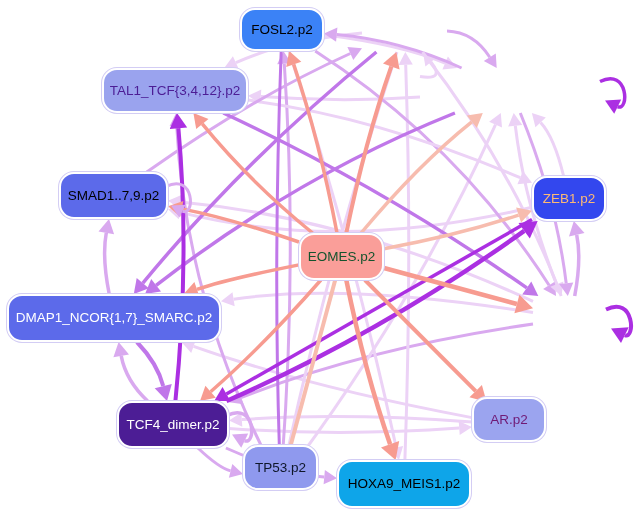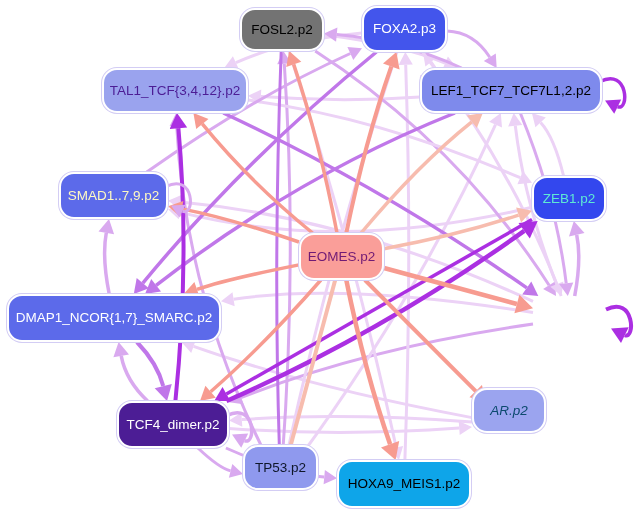--- a/index.html
+++ b/index.html
@@ -126,25 +126,23 @@
       <path d="M 600 81.5 C 629 67.55 629 112.1 617.7 106.6" fill="none" stroke="#ab2fe2" stroke-width="3.5"></path>
       <polygon points="605.0,100.5 621.2,99.5 614.2,113.8" fill="#ab2fe2"></polygon>
       <path d="M 606 309.5 C 635 295.55 635 340.1 624.9 335.2" fill="none" stroke="#ab2fe2" stroke-width="4"></path>
       <polygon points="611.0,328.5 628.7,327.3 621.0,343.1" fill="#ab2fe2"></polygon>
       <path d="M 227 415.5 C 256 401.55 256 446.1 244.7 440.6" fill="none" stroke="#d9a9ef" stroke-width="3.5"></path>
       <polygon points="232.0,434.5 248.2,433.5 241.2,447.8" fill="#d9a9ef"></polygon>
       <path d="M 166 186.5 C 195 172.55 195 217.1 182.5 211.1" fill="none" stroke="#d9a9ef" stroke-width="3"></path>
       <polygon points="171.0,205.5 185.6,204.7 179.4,217.5" fill="#d9a9ef"></polygon>
     </svg>
 
-<div class="node" style="left: 240px; top: 8px; width: 84px; height: 43px; background: #737373; color: rgb(0, 0, 0);">FOSL2.p2</div>
-    <div class="node" style="left: 362px; top: 6px; width: 85px; height: 46px; background: rgb(67, 85, 236); color: rgb(255, 255, 255);">FOXA2.p3</div>
+<div class="node" style="left: 240px; top: 8px; width: 84px; height: 43px; background: #3b82f6; color: rgb(0, 0, 0);">FOSL2.p2</div>
     <div class="node" style="left: 102px; top: 68px; width: 146px; height: 45px; background: rgb(154, 163, 238); color: #4c1d95;">TAL1_TCF{3,4,12}.p2</div>
-    <div class="node" style="left: 420px; top: 68px; width: 182px; height: 45px; background: rgb(126, 138, 236); color: rgb(0, 0, 0);">LEF1_TCF7_TCF7L1,2.p2</div>
-    <div class="node" style="left: 59px; top: 172px; width: 109px; height: 47px; background: rgb(92, 106, 234); color: #fef9c3;">SMAD1..7,9.p2</div>
-    <div class="node" style="left: 532px; top: 176px; width: 74px; height: 45px; background: rgb(51, 71, 238); color: #5eead4;">ZEB1.p2</div>
-    <div class="node" style="left: 299px; top: 233px; width: 85px; height: 47px; background: rgb(250, 158, 153); color: #701a75;">EOMES.p2</div>
+    <div class="node" style="left: 59px; top: 172px; width: 109px; height: 47px; background: rgb(92, 106, 234); color: #000000;">SMAD1..7,9.p2</div>
+    <div class="node" style="left: 532px; top: 176px; width: 74px; height: 45px; background: rgb(51, 71, 238); color: #fdba74;">ZEB1.p2</div>
+    <div class="node" style="left: 299px; top: 233px; width: 85px; height: 47px; background: rgb(250, 158, 153); color: #14532d;">EOMES.p2</div>
     <div class="node" style="left: 7px; top: 294px; width: 214px; height: 48px; background: rgb(92, 106, 234); color: rgb(255, 255, 255);">DMAP1_NCOR{1,7}_SMARC.p2</div>
     <div class="node" style="left: 117px; top: 401px; width: 112px; height: 47px; background: #4c1d95; color: rgb(255, 255, 255);">TCF4_dimer.p2</div>
-    <div class="node" style="left: 472px; top: 388px; width: 74px; height: 45px; background: rgb(155, 164, 239); color: #0c4a6e; font-style: italic;">AR.p2</div>
+    <div class="node" style="left: 472px; top: 397px; width: 74px; height: 45px; background: rgb(155, 164, 239); color: #701a75;">AR.p2</div>
     <div class="node" style="left: 243px; top: 445px; width: 75px; height: 45px; background: rgb(143, 153, 238); color: #0f172a;">TP53.p2</div>
     <div class="node" style="left: 337px; top: 460px; width: 134px; height: 48px; background: #0ea5e9; color: rgb(0, 0, 0);">HOXA9_MEIS1.p2</div>
   </div>
 
 </body></html>

